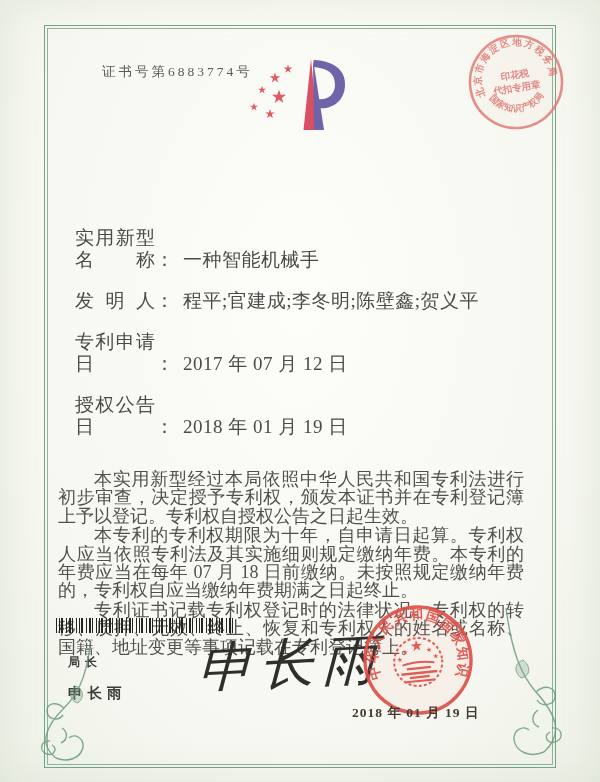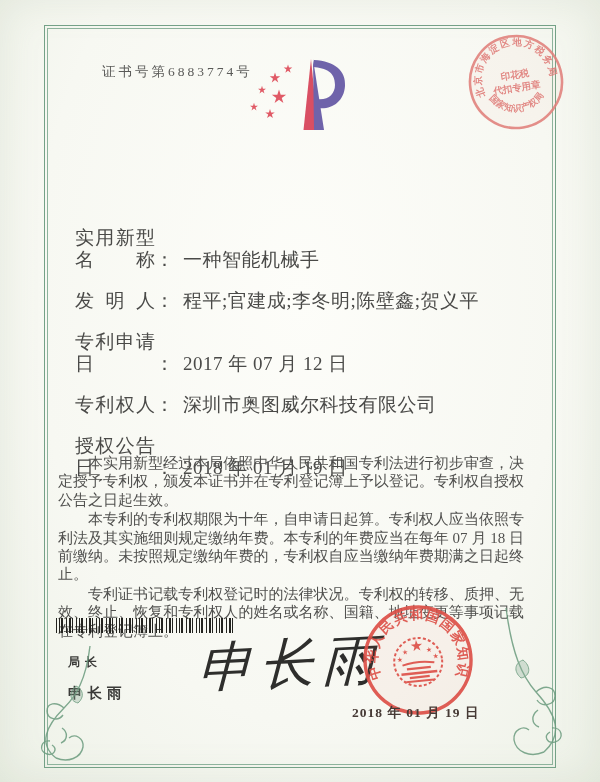--- a/index.html
+++ b/index.html
@@ -32,22 +32,22 @@
   .title{
     position:absolute;left:0;top:151px;width:600px;text-align:center;
     font-size:32px;font-weight:600;letter-spacing:7px;color:#3d3d3d;
   }
   .fields{position:absolute;left:75px;top:227px;width:452px;}
   .frow{margin-bottom:19px;font-size:19px;line-height:22px;color:#4a4a48;}
   .flabel{display:inline-block;width:80px;text-align:justify;text-align-last:justify;}
   .fcolon{display:inline-block;margin-right:9px;}
   .fvalue{letter-spacing:.5px;}
   .paras{
-    position:absolute;left:58px;top:454px;width:466px;
-    font-size:15px;line-height:18.4px;color:#50504e;text-align:justify;
+    position:absolute;left:58px;top:470px;width:466px;
+    font-size:18px;line-height:18.4px;color:#50504e;text-align:justify;
   }
   .paras p{margin:0 0 1px 0;text-indent:2em;}
   .barcode{
     position:absolute;left:56px;top:618px;width:178px;height:15px;
     background:repeating-linear-gradient(90deg,
       #23231f 0 1px, transparent 1px 3px,
       #23231f 3px 4px, transparent 4px 5px,
       #23231f 5px 7px, transparent 7px 10px,
       #23231f 10px 11px, transparent 11px 13px,
       #23231f 13px 15px, transparent 15px 16px,
@@ -127,23 +127,20 @@
 
   <div class="fields">
     <div class="frow">
       <span class="flabel">实用新型名称</span><span class="fcolon">：</span><span class="fvalue">一种智能机械手</span>
     </div>
     <div class="frow">
       <span class="flabel">发明人</span><span class="fcolon">：</span><span class="fvalue">程平;官建成;李冬明;陈壁鑫;贺义平</span>
     </div>
     <div class="frow">
       <span class="flabel">专利申请日</span><span class="fcolon">：</span><span class="fvalue">2017 年 07 月 12 日</span>
-    </div>
-    <div class="frow">
-      <span class="flabel">专利权人</span><span class="fcolon">：</span><span class="fvalue">深圳市奥图威尔科技有限公司</span>
     </div>
     <div class="frow">
       <span class="flabel">授权公告日</span><span class="fcolon">：</span><span class="fvalue">2018 年 01 月 19 日</span>
     </div>
   </div>
 
   <div class="paras">
     <p>本实用新型经过本局依照中华人民共和国专利法进行初步审查，决定授予专利权，颁发本证书并在专利登记簿上予以登记。专利权自授权公告之日起生效。</p>
     <p>本专利的专利权期限为十年，自申请日起算。专利权人应当依照专利法及其实施细则规定缴纳年费。本专利的年费应当在每年 07 月 18 日前缴纳。未按照规定缴纳年费的，专利权自应当缴纳年费期满之日起终止。</p>
     <p>专利证书记载专利权登记时的法律状况。专利权的转移、质押、无效、终止、恢复和专利权人的姓名或名称、国籍、地址变更等事项记载在专利登记簿上。</p>

